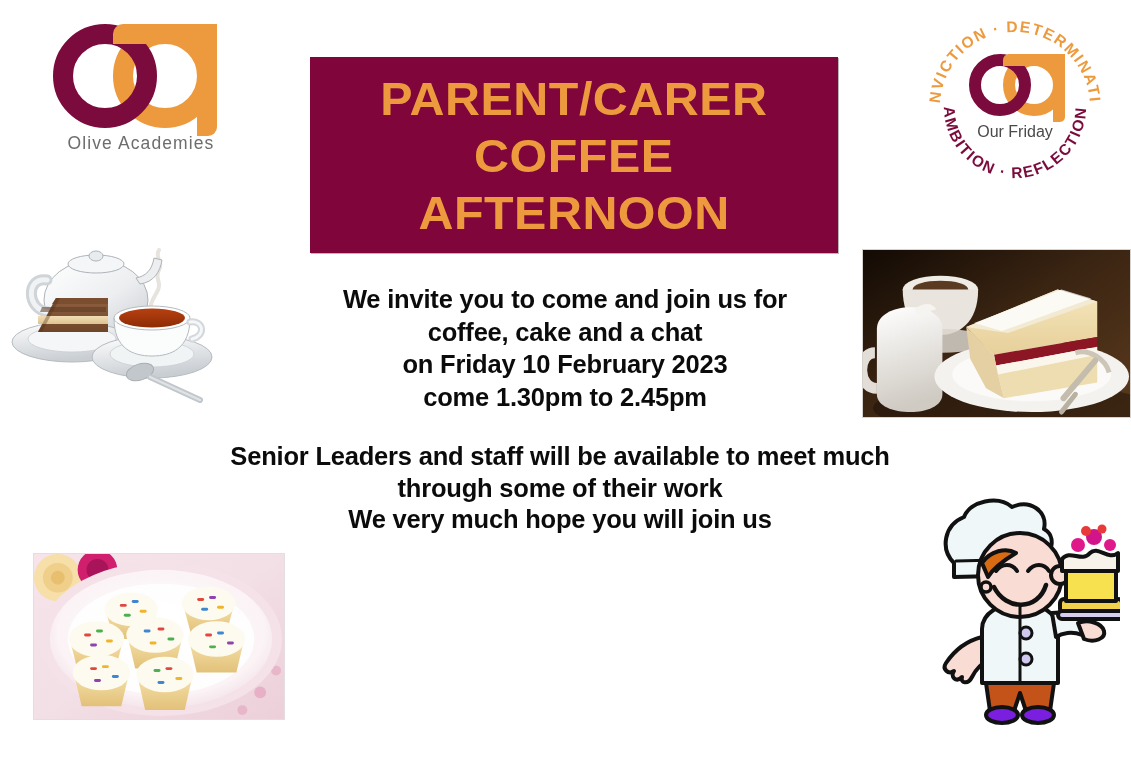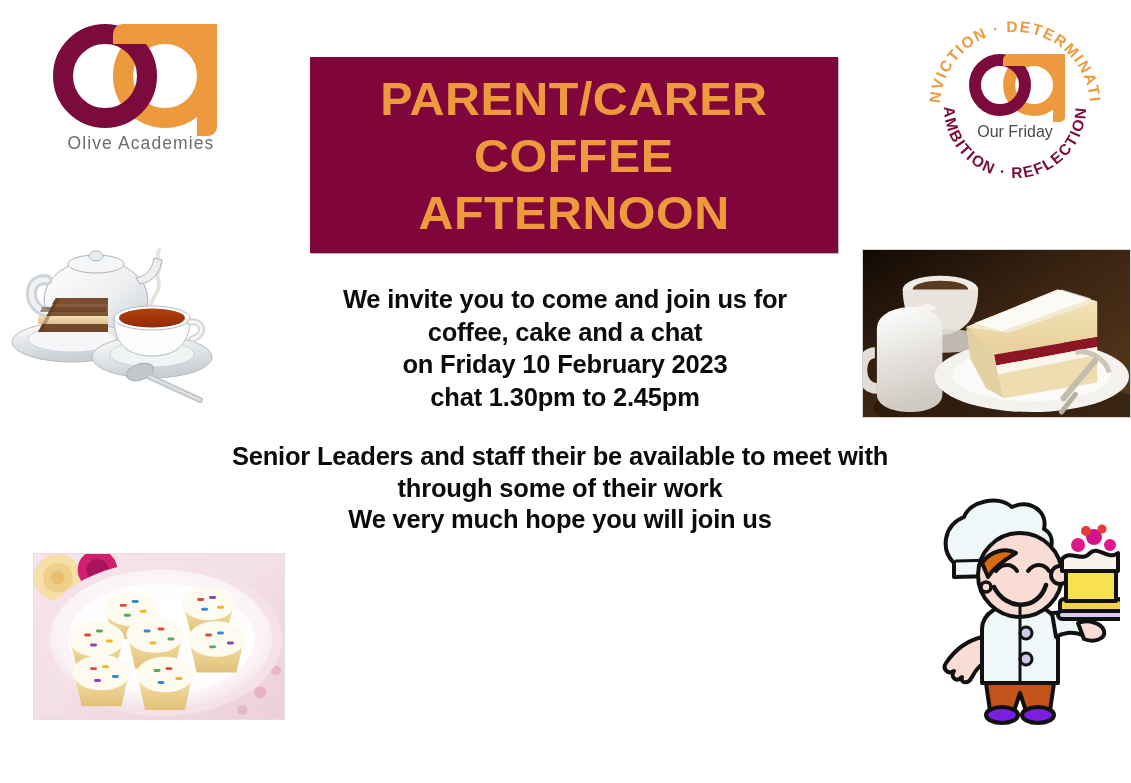--- a/index.html
+++ b/index.html
@@ -278,25 +278,25 @@
   <div id="title-banner">
     <div class="tline">PARENT/CARER</div>
     <div class="tline">COFFEE</div>
     <div class="tline">AFTERNOON</div>
   </div>
 
   <div class="body-copy" id="invite-block">
     <div>We invite you to come and join us for</div>
     <div>coffee, cake and a chat</div>
     <div>on Friday 10 February 2023</div>
-    <div>chat 1.30pm to 2.45pm</div>
+    <div>come 1.30pm to 2.45pm</div>
   </div>
 
   <div class="body-copy" id="meeting-block">
-    <div>Senior Leaders and staff their be available to meet with</div>
+    <div>Senior Leaders and staff will be available to meet much</div>
     <div>through some of their work</div>
     <div>We very much hope you will join us</div>
   </div>
 
   <div id="tea-cake-clipart">
     <svg viewBox="0 0 226 172" xmlns="http://www.w3.org/2000/svg">
       <defs>
         <linearGradient id="potG" x1="0" y1="0" x2="1" y2="1">
           <stop offset="0%" stop-color="#ffffff"></stop>
           <stop offset="55%" stop-color="#eceef0"></stop>

